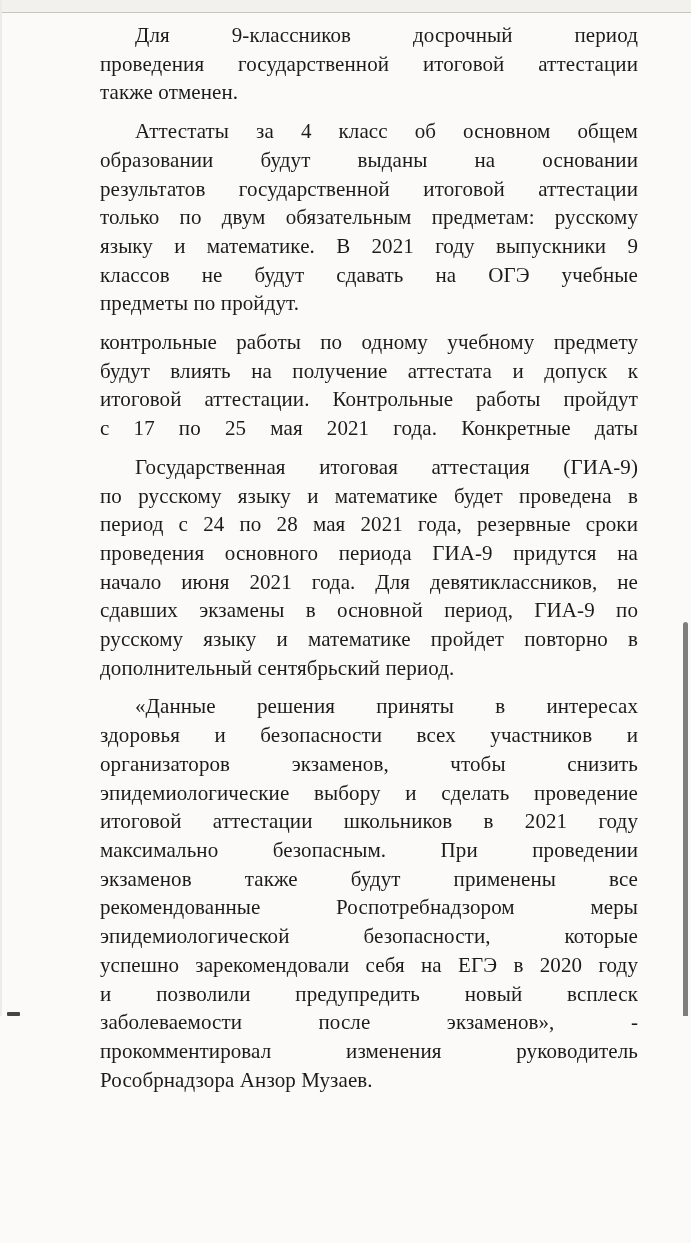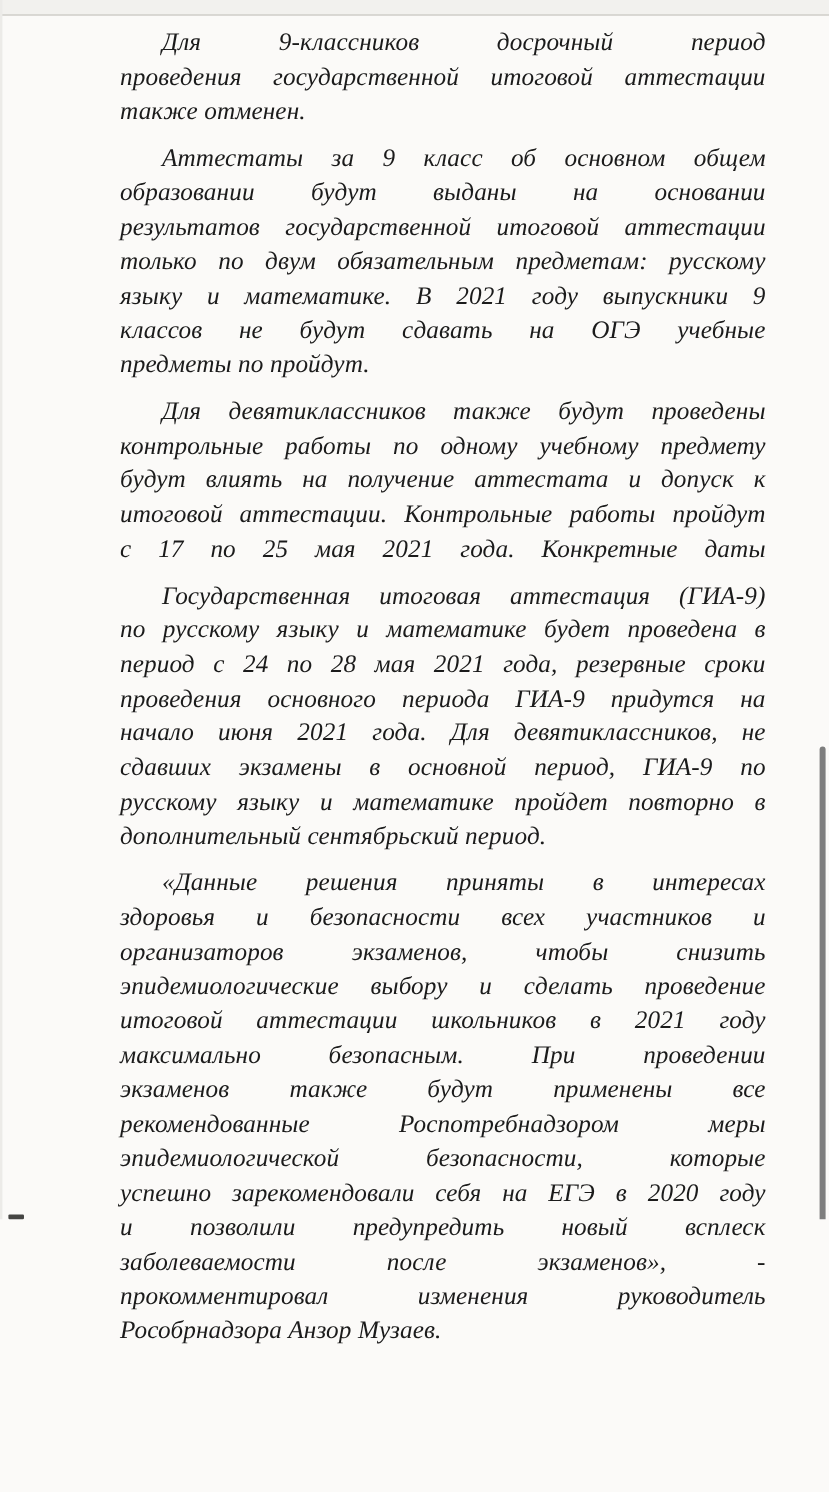--- a/index.html
+++ b/index.html
@@ -18,21 +18,20 @@
     height:1243px;
     overflow:hidden;
     background:var(--page-bg);
   }
   .page{
     position:relative;
     width:691px;
     height:1016px;
     font-family:"Liberation Serif","DejaVu Serif",serif;
     color:var(--text-color);
-    font-style:italic;
   }
   .top-band{
     position:absolute;
     top:0;left:0;right:0;
     height:12px;
     background:var(--band-bg);
     border-bottom:1px solid var(--band-border);
   }
   .left-edge{
     position:absolute;
@@ -87,30 +86,29 @@
 <div class="page">
   <div class="top-band"></div>
   <div class="left-edge"></div>
   <div class="doc-body">
       <div class="para">
         <div class="line first">Для 9-классников досрочный период</div>
         <div class="line">проведения государственной итоговой аттестации</div>
         <div class="line last">также отменен.</div>
       </div>
       <div class="para">
-        <div class="line first">Аттестаты за 9 класс об основном общем</div>
+        <div class="line first">Аттестаты за 4 класс об основном общем</div>
         <div class="line">образовании будут выданы на основании</div>
         <div class="line">результатов государственной итоговой аттестации</div>
         <div class="line">только по двум обязательным предметам: русскому</div>
         <div class="line">языку и математике. В 2021 году выпускники 9</div>
         <div class="line">классов не будут сдавать на ОГЭ учебные</div>
         <div class="line last">предметы по пройдут.</div>
       </div>
       <div class="para">
-        <div class="line first">Для девятиклассников также будут проведены</div>
         <div class="line">контрольные работы по одному учебному предмету</div>
         <div class="line">будут влиять на получение аттестата и допуск к</div>
         <div class="line">итоговой аттестации. Контрольные работы пройдут</div>
         <div class="line">с 17 по 25 мая 2021 года. Конкретные даты</div>
       </div>
       <div class="para">
         <div class="line first">Государственная итоговая аттестация (ГИА-9)</div>
         <div class="line">по русскому языку и математике будет проведена в</div>
         <div class="line">период с 24 по 28 мая 2021 года, резервные сроки</div>
         <div class="line">проведения основного периода ГИА-9 придутся на</div>

